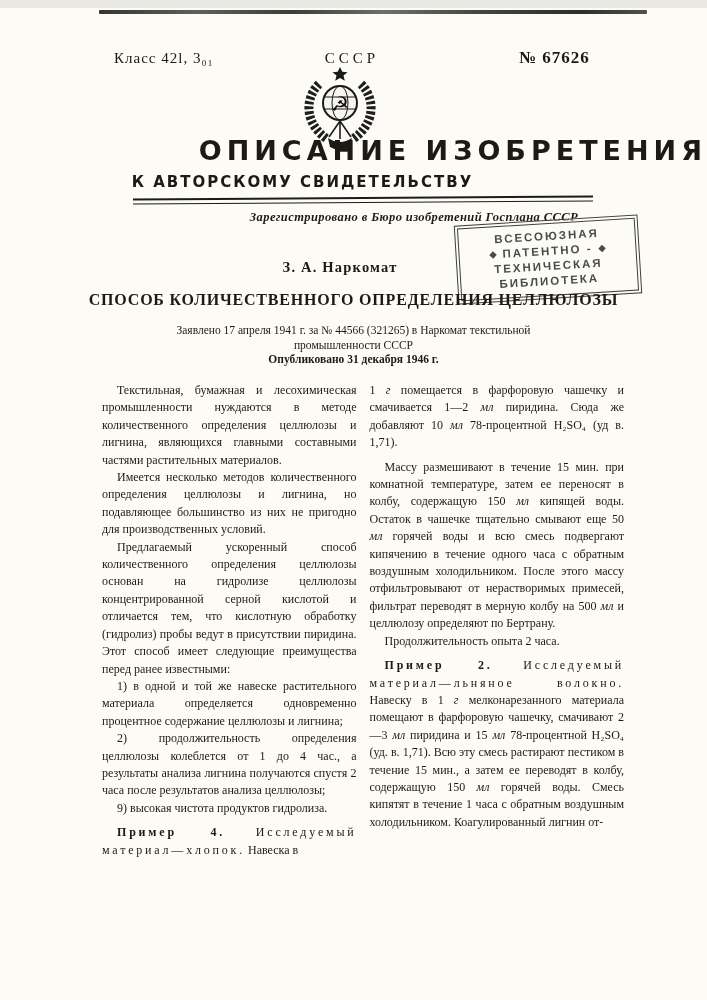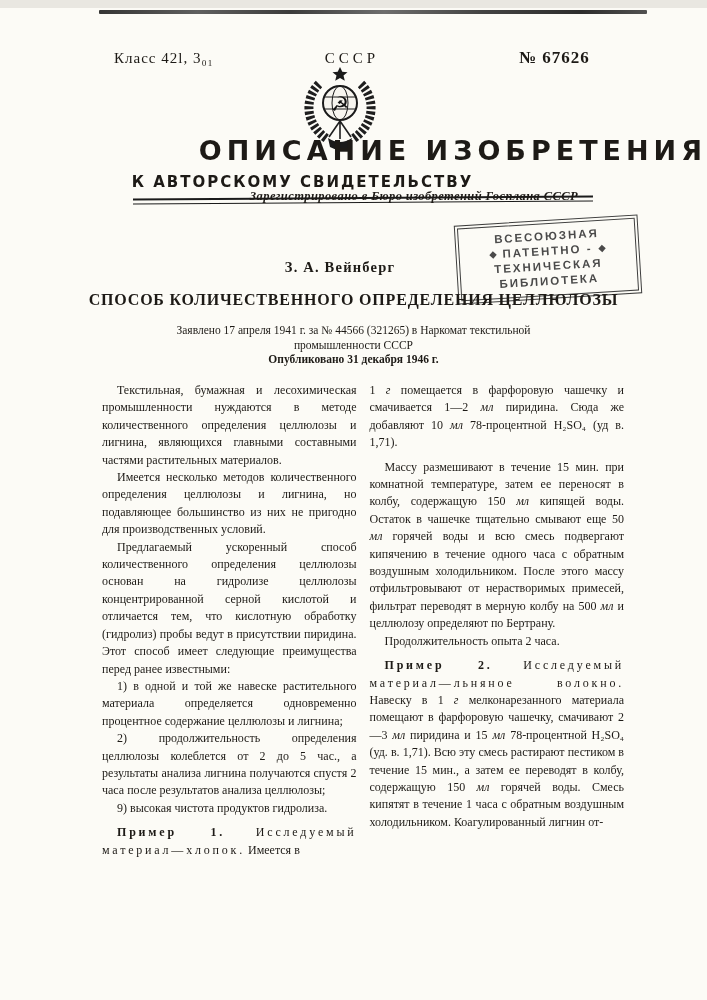--- a/index.html
+++ b/index.html
@@ -32,21 +32,21 @@
     position:absolute;top:165px;left:0;width:605px;text-align:center;
     font-family:"DejaVu Sans",sans-serif;font-weight:bold;
     font-size:15px;letter-spacing:2px;
   }
   .rule-double{
     position:absolute;top:189px;left:133px;width:460px;height:3px;
     border-top:2px solid #1b1b1b;border-bottom:1px solid #1b1b1b;
     transform:rotate(-0.4deg);
   }
   .registered{
-    position:absolute;top:181px;left:0;width:578px;text-align:right;
+    position:absolute;top:202px;left:0;width:578px;text-align:right;
     font-style:italic;font-weight:bold;font-size:12.5px;letter-spacing:.4px;
   }
   .stamp{
     position:absolute;left:456px;top:212px;width:176px;height:66px;
     border:4px double #2e2e2e;
     transform:rotate(-3.5deg);
     background:rgba(252,251,246,.6);
     font-family:"Liberation Sans",sans-serif;font-weight:bold;
     font-size:11.5px;letter-spacing:2px;color:#3c3c3c;
     text-align:center;line-height:15px;padding-top:5px;
@@ -107,38 +107,38 @@
     <div>ВСЕСОЮЗНАЯ</div>
     <div class="stamp-row">
       <span class="diamond">◆</span>
       <span>ПАТЕНТНО -</span>
       <span class="diamond">◆</span>
     </div>
     <div>ТЕХНИЧЕСКАЯ</div>
     <div>БИБЛИОТЕКА</div>
   </div>
 
-  <div class="author">З. А. Вейнберг</div>
+  <div class="author">З. А. Наркомат</div>
   <div class="inv-title">СПОСОБ КОЛИЧЕСТВЕННОГО ОПРЕДЕЛЕНИЯ ЦЕЛЛЮЛОЗЫ</div>
 
   <div class="filing">
     <div>Заявлено 17 апреля 1941 г. за № 44566 (321265) в Наркомат текстильной</div>
     <div>промышленности СССР</div>
     <div class="pub">Опубликовано 31 декабря 1946 г.</div>
   </div>
 
   <div class="body-cols">
     <div class="col">
         <p class="para"><span>Текстильная, бумажная и лесохимическая промышленности нуждаются в методе количественного определения целлюлозы и лигнина, являющихся главными составными частями растительных материалов.</span></p>
         <p class="para"><span>Имеется несколько методов количественного определения целлюлозы и лигнина, но подавляющее большинство из них не пригодно для производственных условий.</span></p>
         <p class="para"><span>Предлагаемый ускоренный способ количественного определения целлюлозы основан на гидролизе целлюлозы концентрированной серной кислотой и отличается тем, что кислотную обработку (гидролиз) пробы ведут в присутствии пиридина. Этот способ имеет следующие преимущества перед ранее известными:</span></p>
         <p class="para"><span>1) в одной и той же навеске растительного материала определяется одновременно процентное содержание целлюлозы и лигнина;</span></p>
-        <p class="para"><span>2) продолжительность определения целлюлозы колеблется от 2 до 5 час., а результаты анализа лигнина получаются спустя 2 часа после результатов анализа целлюлозы;</span></p>
+        <p class="para"><span>2) продолжительность определения целлюлозы колеблется от 1 до 4 час., а результаты анализа лигнина получаются спустя 2 часа после результатов анализа целлюлозы;</span></p>
         <p class="para"><span>9) высокая чистота продуктов гидролиза.</span></p>
-        <p class="para space-before"><span class="seg-bold seg-spaced">Пример 1.</span><span> </span><span class="seg-spaced">Исследуемый материал—хлопок.</span><span> Имеется в</span></p>
+        <p class="para space-before"><span class="seg-bold seg-spaced">Пример 4.</span><span> </span><span class="seg-spaced">Исследуемый материал—хлопок.</span><span> Навеска в</span></p>
       </div>
     <div class="col">
         <p class="para noindent"><span>1 </span><span class="seg-italic">г</span><span> помещается в фарфоровую чашечку и смачивается 1—2 </span><span class="seg-italic">мл</span><span> пиридина. Сюда же добавляют 10 </span><span class="seg-italic">мл</span><span> 78-процентной H₂SO₄ (уд в. 1,71).</span></p>
         <p class="para space-before"><span>Массу размешивают в течение 15 мин. при комнатной температуре, затем ее переносят в колбу, содержащую 150 </span><span class="seg-italic">мл</span><span> кипящей воды. Остаток в чашечке тщательно смывают еще 50 </span><span class="seg-italic">мл</span><span> горячей воды и всю смесь подвергают кипячению в течение одного часа с обратным воздушным холодильником. После этого массу отфильтровывают от нерастворимых примесей, фильтрат переводят в мерную колбу на 500 </span><span class="seg-italic">мл</span><span> и целлюлозу определяют по Бертрану.</span></p>
         <p class="para"><span>Продолжительность опыта 2 часа.</span></p>
         <p class="para space-before"><span class="seg-bold seg-spaced">Пример 2.</span><span> </span><span class="seg-spaced">Исследуемый материал—льняное волокно.</span><span> Навеску в 1 </span><span class="seg-italic">г</span><span> мелконарезанного материала помещают в фарфоровую чашечку, смачивают 2—3 </span><span class="seg-italic">мл</span><span> пиридина и 15 </span><span class="seg-italic">мл</span><span> 78-процентной H₂SO₄ (уд. в. 1,71). Всю эту смесь растирают пестиком в течение 15 мин., а затем ее переводят в колбу, содержащую 150 </span><span class="seg-italic">мл</span><span> горячей воды. Смесь кипятят в течение 1 часа с обратным воздушным холодильником. Коагулированный лигнин от-</span></p>
       </div>
   </div>
 
 </div>

